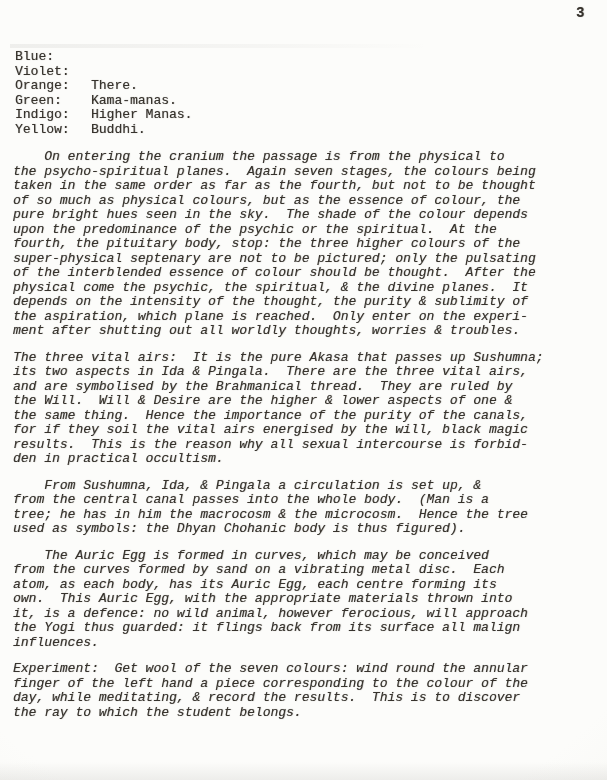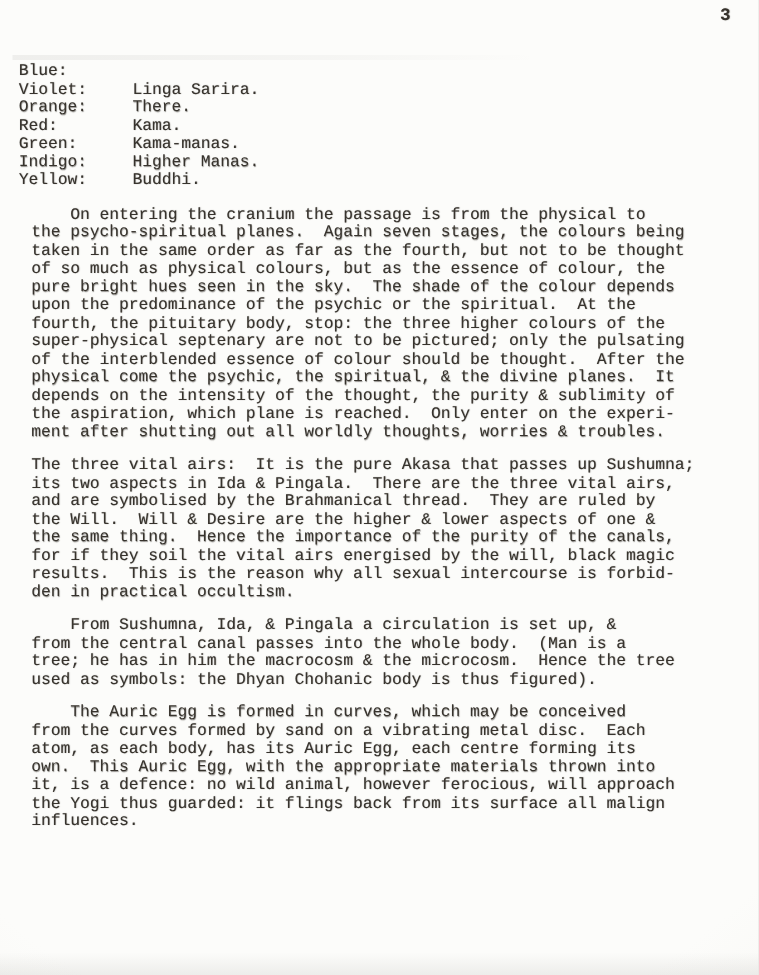--- a/index.html
+++ b/index.html
@@ -49,62 +49,57 @@
     position: absolute;
     top: 50px;
     left: 13px;
     right: 8px;
   }
   .color-legend {
     margin: 0 0 13px 2px;
   }
   .color-row {
     display: flex;
-    gap: 15px;
   }
   .color-row .label {
     flex: none;
     width: 76px;
   }
   .color-row .value {
     flex: 1;
     white-space: pre-wrap;
   }
   .para {
-    margin: 0 0 12px 12px;
+    margin: 0 0 12px 0;
     white-space: pre-wrap;
+    font-style: italic;
   }
   .para:last-child {
     margin-bottom: 0;
   }
 </style>
 </head>
 <body>
 
 <div class="scan-page">
 
   <div class="page-number">3</div>
 
   <div class="content">
 
     <div class="color-legend">
       <div class="color-row">
         <span class="label">Blue:</span>
       </div>
       <div class="color-row">
         <span class="label">Violet:</span>
-        <span class="value">Linga Sarira.</span>
       </div>
       <div class="color-row">
         <span class="label">Orange:</span>
         <span class="value">There.</span>
-      </div>
-      <div class="color-row">
-        <span class="label">Red:</span>
-        <span class="value">Kama.</span>
       </div>
       <div class="color-row">
         <span class="label">Green:</span>
         <span class="value">Kama-manas.</span>
       </div>
       <div class="color-row">
         <span class="label">Indigo:</span>
         <span class="value">Higher Manas.</span>
       </div>
       <div class="color-row">
@@ -138,15 +133,19 @@
 from the central canal passes into the whole body.  (Man is a
 tree; he has in him the macrocosm &amp; the microcosm.  Hence the tree
 used as symbols: the Dhyan Chohanic body is thus figured).</div>
     <div class="para">    The Auric Egg is formed in curves, which may be conceived
 from the curves formed by sand on a vibrating metal disc.  Each
 atom, as each body, has its Auric Egg, each centre forming its
 own.  This Auric Egg, with the appropriate materials thrown into
 it, is a defence: no wild animal, however ferocious, will approach
 the Yogi thus guarded: it flings back from its surface all malign
 influences.</div>
+    <div class="para">Experiment:  Get wool of the seven colours: wind round the annular
+finger of the left hand a piece corresponding to the colour of the
+day, while meditating, &amp; record the results.  This is to discover
+the ray to which the student belongs.</div>
 
   </div>
 </div>
 
 </body></html>

